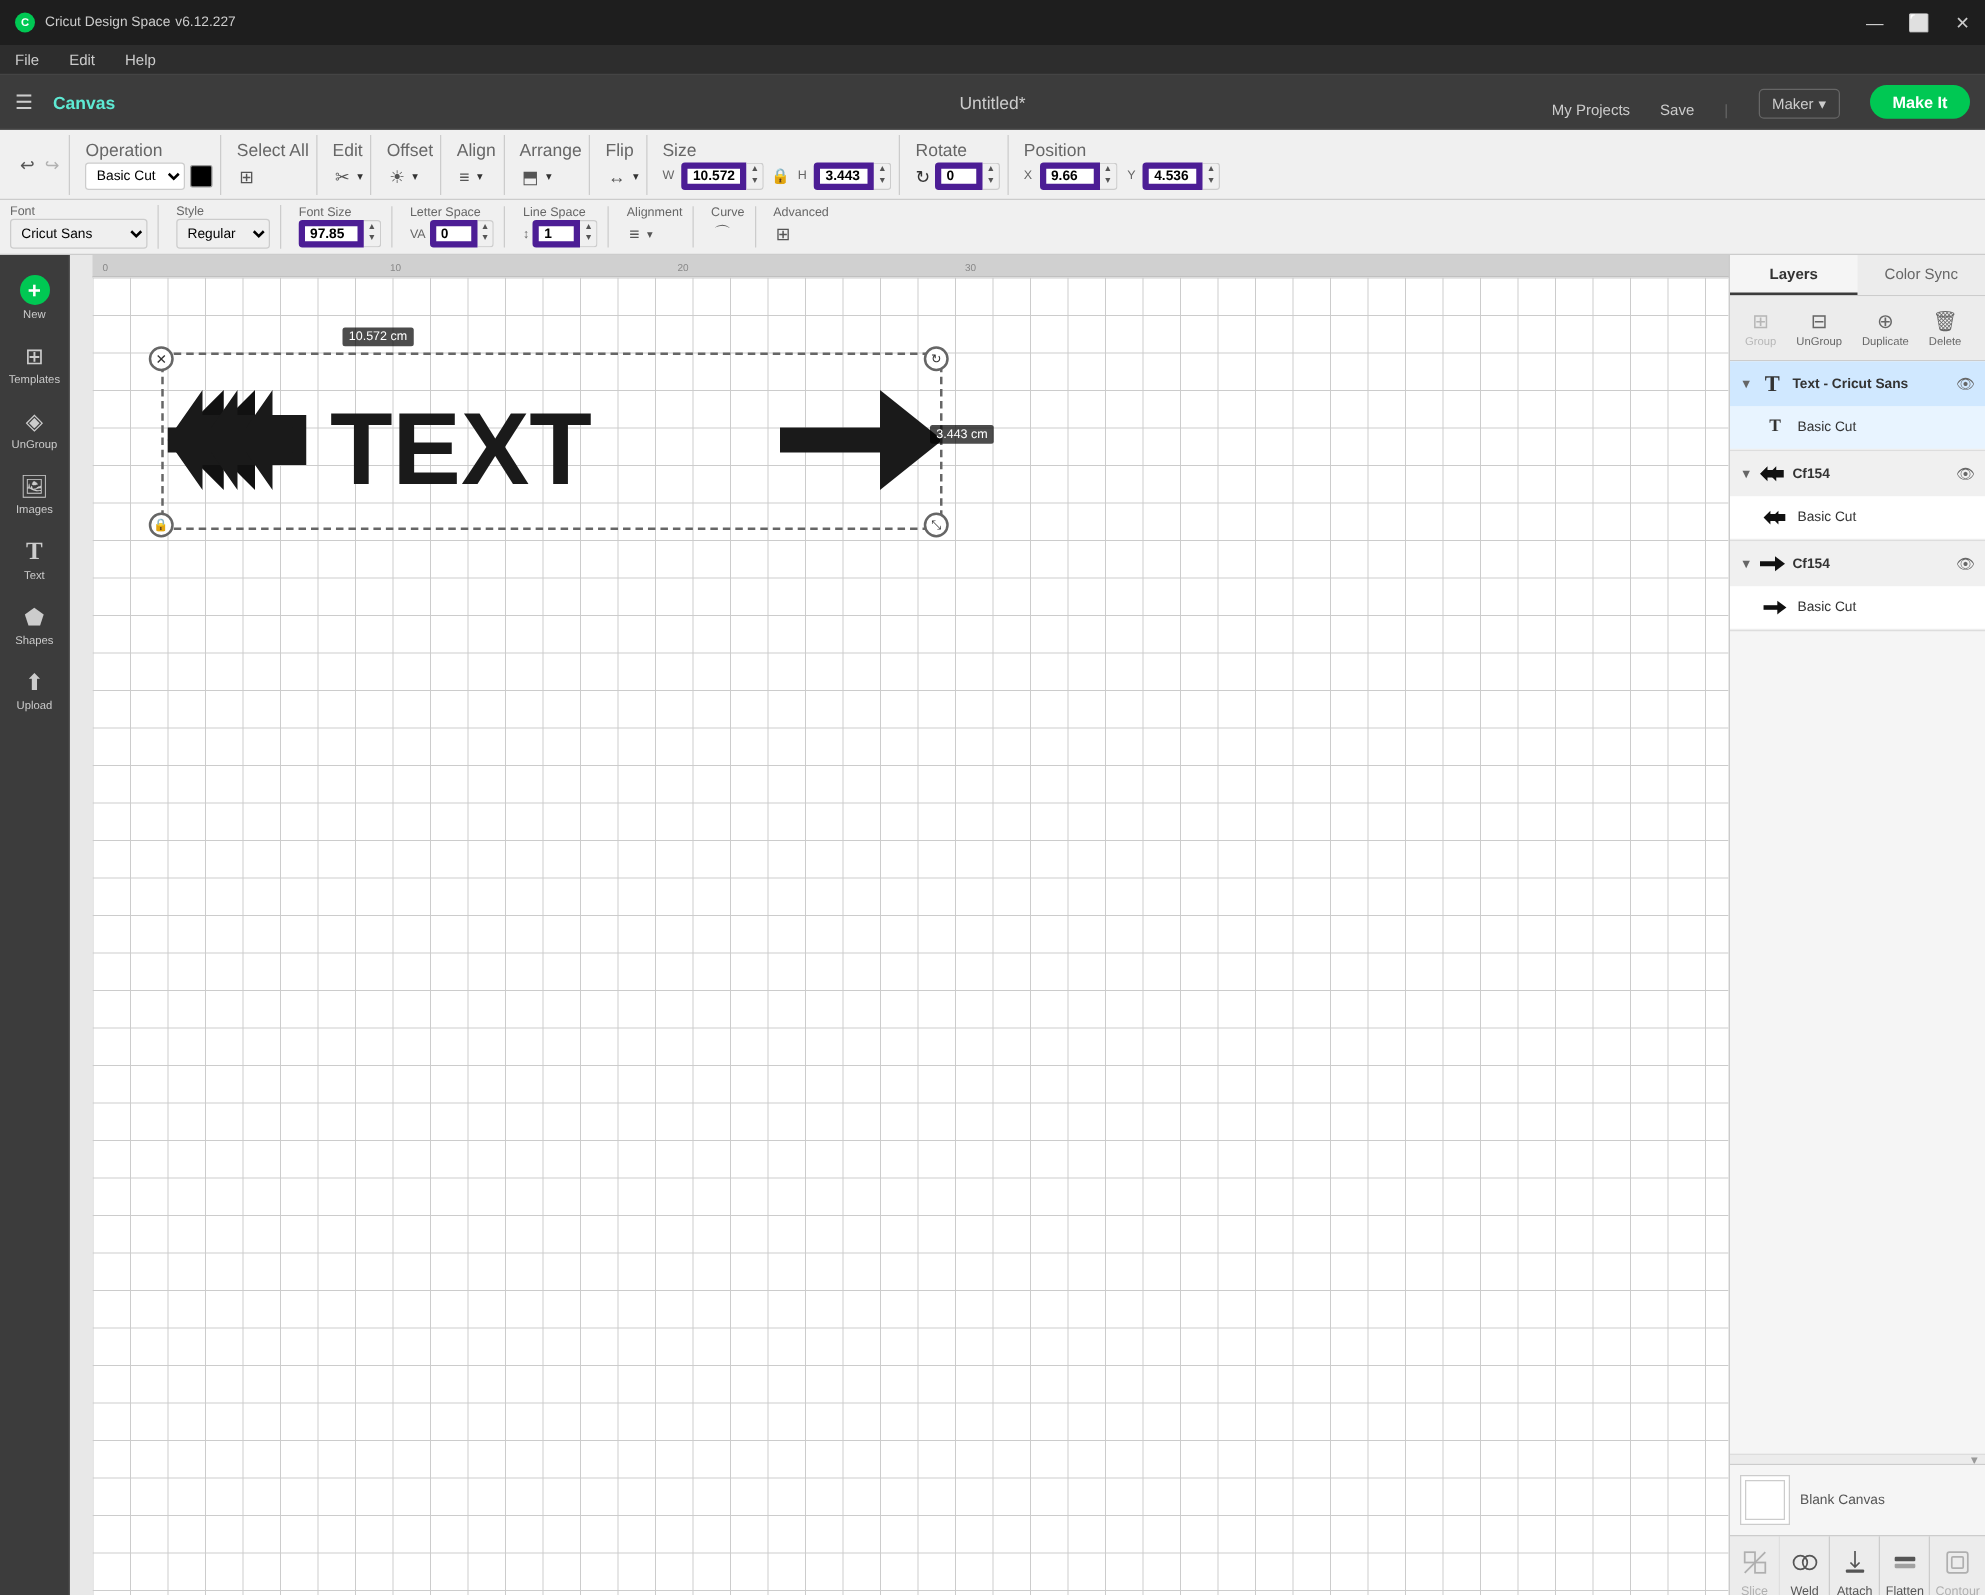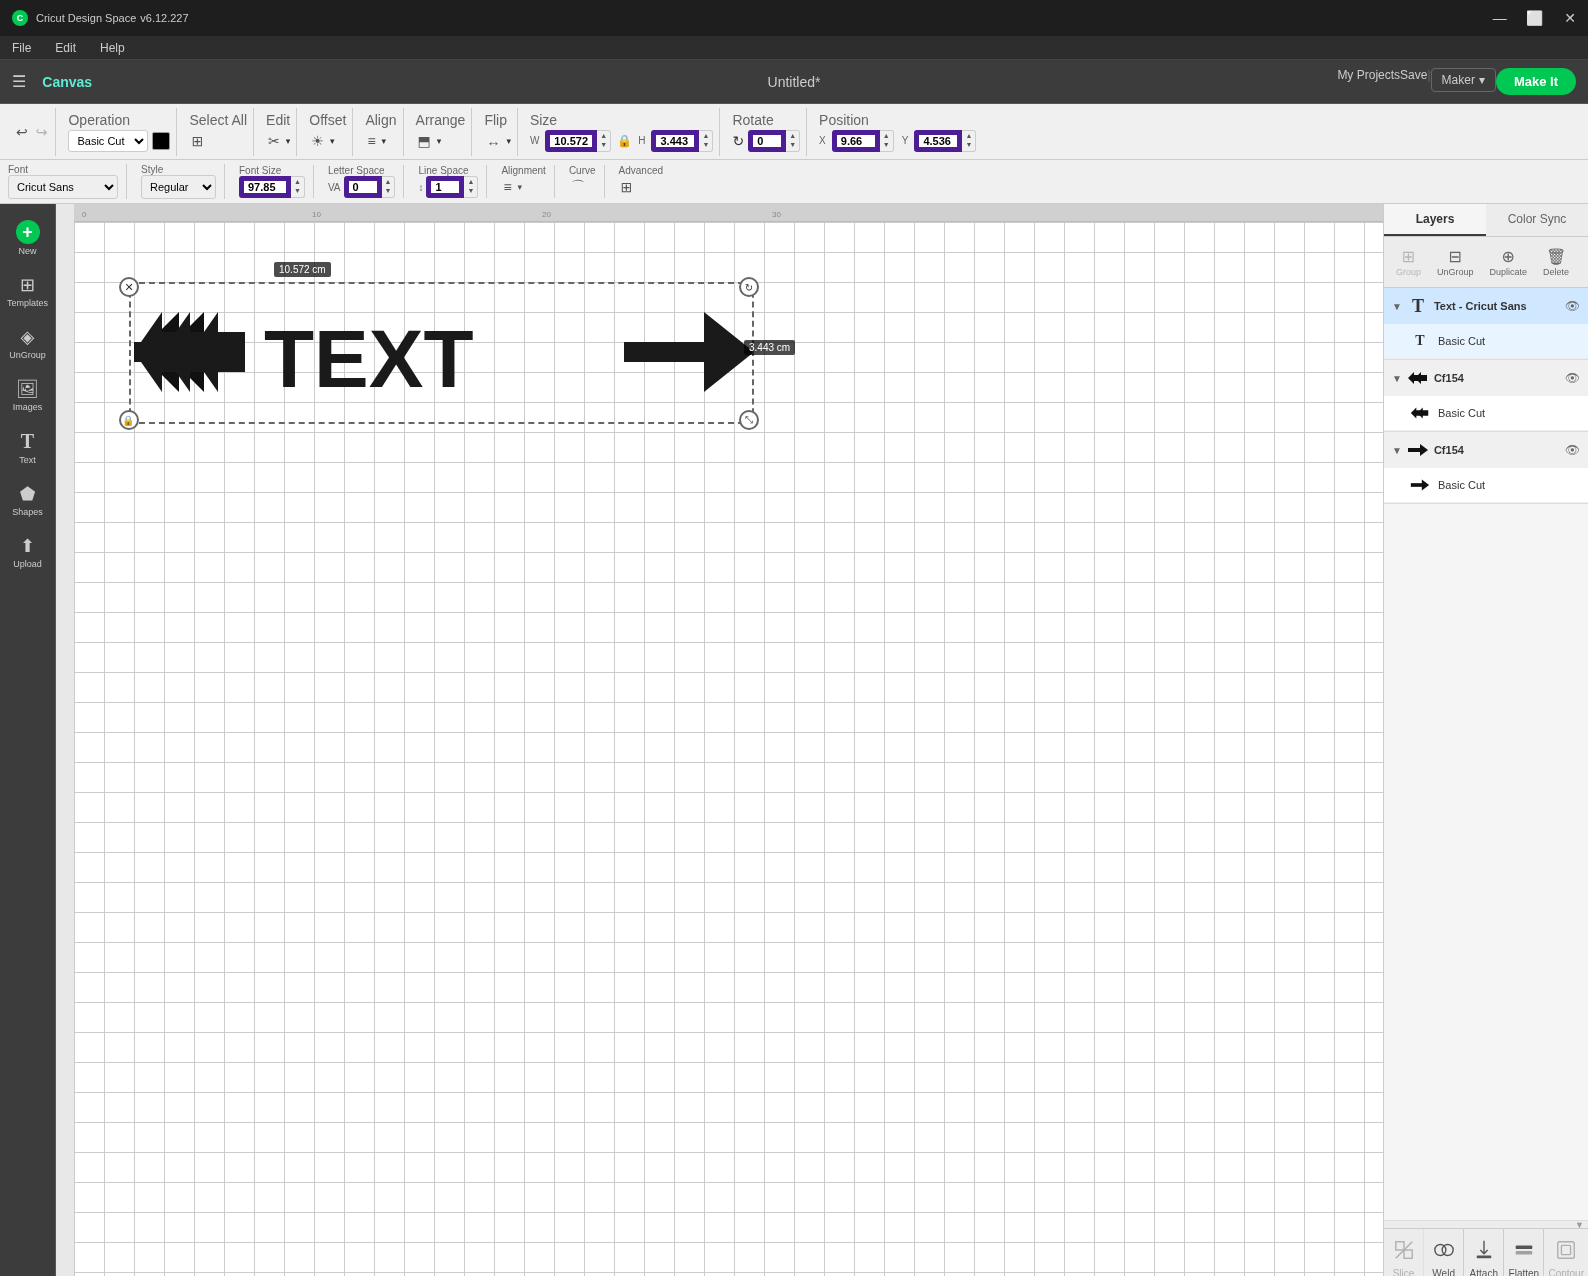--- a/index.html
+++ b/index.html
@@ -13,21 +13,21 @@
 
     
     #menubar { background: #2d2d2d; height: 24px; display: flex; align-items: center; padding: 0 8px; gap: 16px; color: #ccc; font-size: 12px; border-bottom: 1px solid #444; }
     #menubar span { cursor: pointer; padding: 2px 4px; }
 
     
     #main-toolbar { background: #3c3c3c; height: 44px; display: flex; align-items: center; padding: 0 12px; gap: 8px; border-bottom: 1px solid #555; }
     #main-toolbar .hamburger { font-size: 16px; color: #ccc; cursor: pointer; margin-right: 8px; }
     #main-toolbar .canvas-label { color: #5eead4; font-size: 14px; font-weight: 600; margin-right: auto; }
     #main-toolbar .project-title { color: #ccc; font-size: 14px; position: absolute; left: 50%; transform: translateX(-50%); }
-    #main-toolbar .right-controls { display: flex; align-items: flex-start; gap: 0; margin-left: auto; }
+    #main-toolbar .right-controls { display: flex; align-items: flex-end; gap: 24px; margin-left: auto; }
     #main-toolbar .my-projects-btn { color: #ccc; cursor: pointer; font-size: 12px; }
     #main-toolbar .save-btn { background: transparent; border: none; color: #ccc; cursor: pointer; font-size: 12px; }
     #main-toolbar .separator { color: #666; }
     #main-toolbar .maker-btn { background: transparent; border: 1px solid #666; color: #ccc; padding: 4px 10px; border-radius: 4px; cursor: pointer; font-size: 12px; display: flex; align-items: center; gap: 4px; }
     #main-toolbar .make-it-btn { background: #00c853; border: none; color: white; padding: 6px 18px; border-radius: 20px; cursor: pointer; font-size: 13px; font-weight: 600; }
 
     
     #props-toolbar { background: #f0f0f0; height: 56px; display: flex; align-items: center; padding: 0 8px; gap: 6px; border-bottom: 1px solid #ccc; flex-wrap: nowrap; overflow: hidden; }
     .toolbar-group { display: flex; flex-direction: column; align-items: flex-start; padding: 0 6px; border-right: 1px solid #ccc; height: 48px; justify-content: center; }
     .toolbar-group:last-child { border-right: none; }
@@ -525,20 +525,26 @@
           <span class="layer-name">Basic Cut</span>
         </div>
       </div>
 
     </div>
 
     <div style="height:8px;background:#ececec;border-top:1px solid #ddd;display:flex;justify-content:flex-end;align-items:center;padding-right:4px;">
       <span style="font-size:9px;color:#999;">▼</span>
     </div>
 
+    <div id="canvas-preview">
+      <div class="preview-thumb">
+        <div style="width:32px;height:32px;background:white;border:1px solid #ccc;"></div>
+      </div>
+      <span class="preview-label">Blank Canvas</span>
+    </div>
 
     <div id="bottom-bar">
       <div class="bottom-action disabled">
         <div class="icon">
           <svg width="22" height="22" viewBox="0 0 24 24">
             <rect x="3" y="3" width="9" height="9" fill="none" stroke="#555" stroke-width="1.5"></rect>
             <rect x="12" y="12" width="9" height="9" fill="none" stroke="#555" stroke-width="1.5"></rect>
             <line x1="3" y1="21" x2="21" y2="3" stroke="#555" stroke-width="1.5"></line>
           </svg>
         </div>

